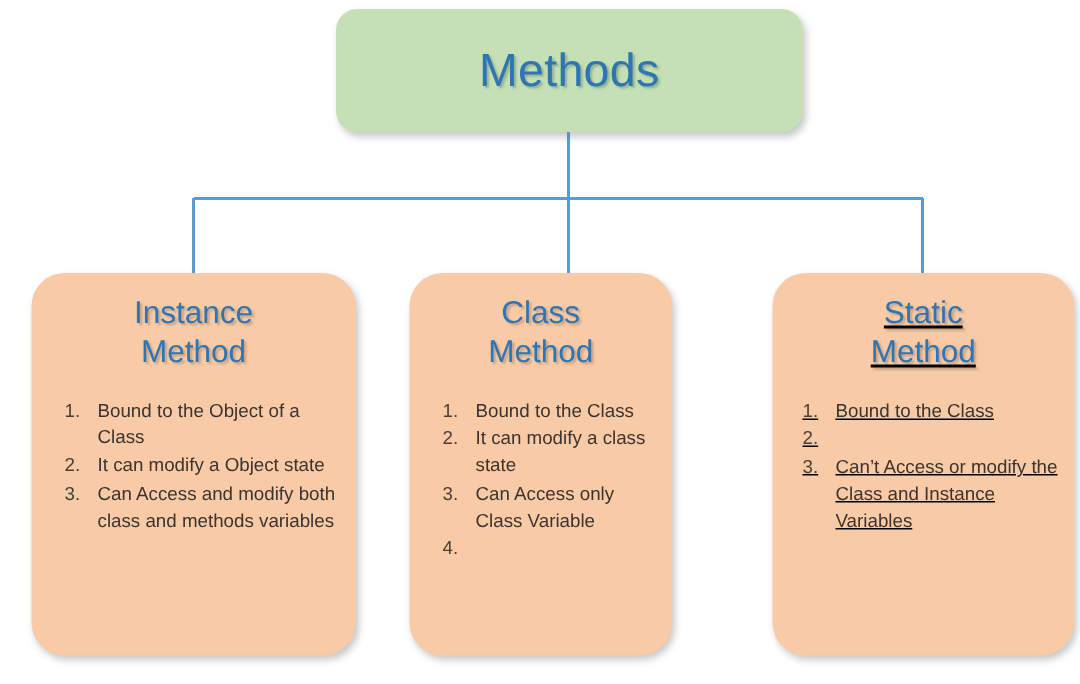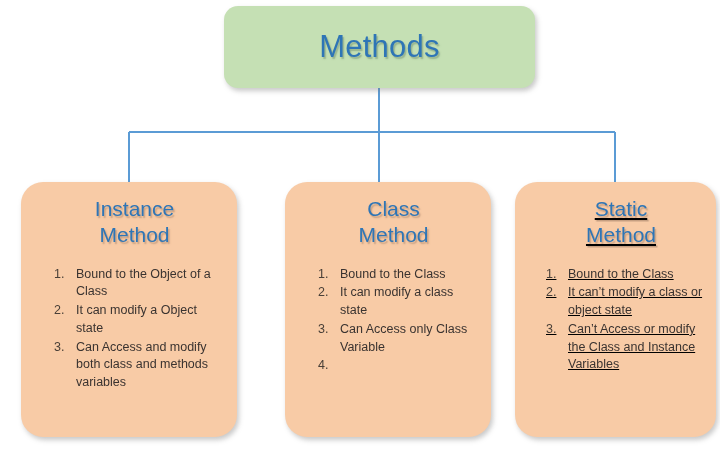--- a/index.html
+++ b/index.html
@@ -58,25 +58,25 @@
 
   
   .leaf-node {
     position: absolute;
     top: 182px;
     height: 255px;
     box-sizing: border-box;
     background: #f8cba6;
     border-radius: 22px;
     box-shadow: 2px 3px 5px rgba(120, 120, 120, 0.40);
-    padding: 14px 0 0 11px;
+    padding: 14px 0 0 0;
     overflow: hidden;
   }
   .leaf-node.n0 { left: 10px;  width: 216px; }
-  .leaf-node.n1 { left: 274px; width: 206px; }
+  .leaf-node.n1 { left: 262px; width: 175px; }
   .leaf-node.n2 { left: 504px; width: 201px; text-decoration: underline; }
 
   .leaf-title {
     text-align: center;
     font-size: 21px;
     line-height: 1.23;
     color: #2e75b6;
     text-shadow: 1.5px 1.5px 1.5px rgba(165, 130, 105, 0.6);
     margin: 0 0 18px 0;
     padding: 0 6px;
@@ -171,21 +171,20 @@
   <div class="leaf-node n2">
     <div class="leaf-title">Static
 Method</div>
     <ul class="leaf-list">
       <li>
         <span class="li-num">1.</span>
         <span class="li-text">Bound to the Class</span>
       </li>
       <li>
         <span class="li-num">2.</span>
-        <span class="li-text">It can’t modify a class or object state</span>
       </li>
       <li>
         <span class="li-num">3.</span>
         <span class="li-text">Can’t Access or modify the Class and Instance Variables</span>
       </li>
     </ul>
   </div>
 
 </div>
 

